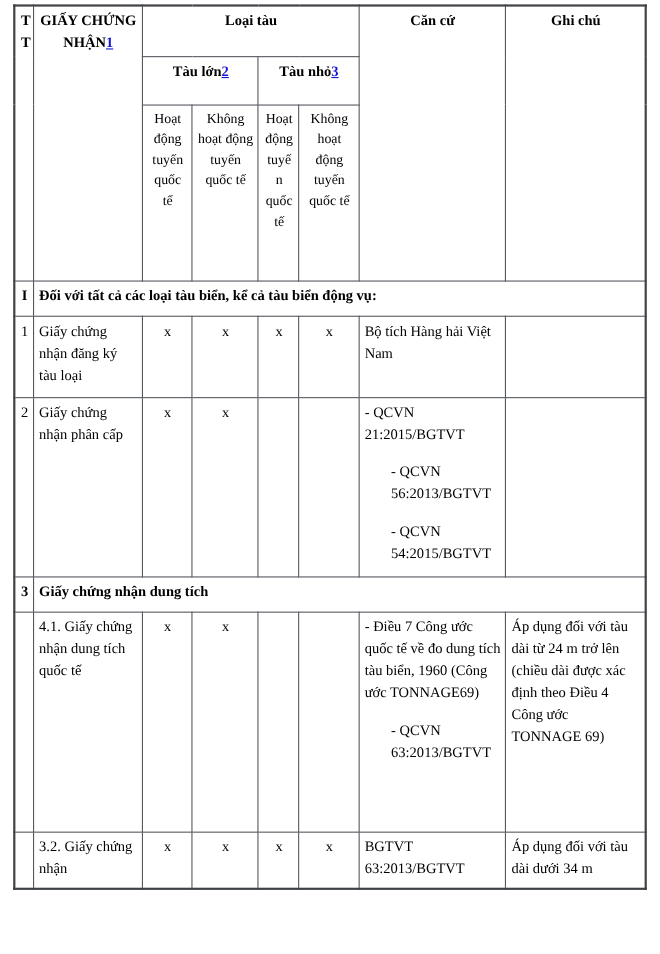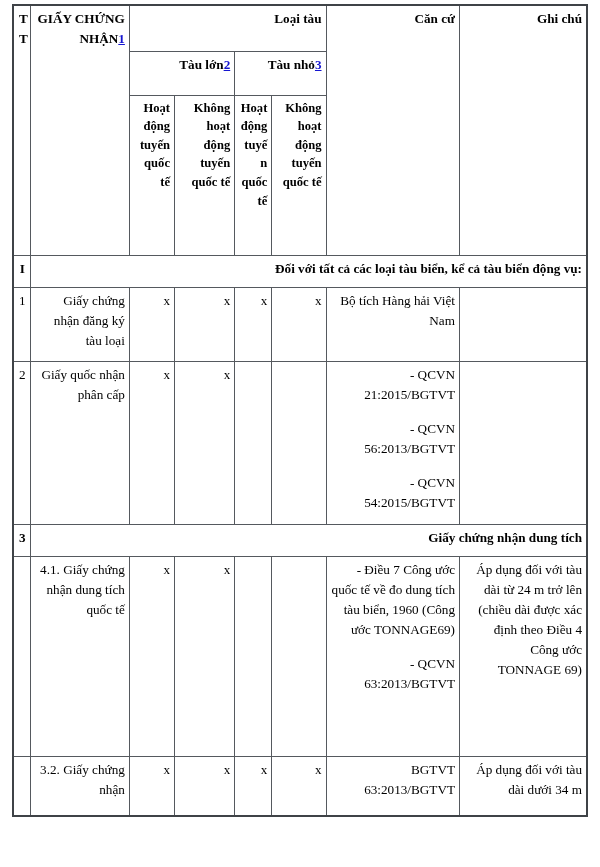--- a/index.html
+++ b/index.html
@@ -31,21 +31,20 @@
     font-size: 13.2px;
     line-height: 1.52;
   }
 
   table.doc-table td {
     border: 1px solid #55595e;
     padding: 3px 4px 3px 5px;
     vertical-align: top;
     word-wrap: break-word;
     overflow-wrap: break-word;
-    text-align: right;
   }
 
   
   table.doc-table {
     border: 2px solid #3f4347;
   }
 
   .c-tt      { width: 17px;  }
   .c-name    { width: 99px;  }
   .c-x1      { width: 45px;  }
@@ -55,21 +54,21 @@
   .c-basis   { width: 133px; }
   .c-note    { width: 127px; }
 
   .hdr {
     text-align: center;
     font-weight: bold;
     vertical-align: middle;
   }
   .hdr-sub {
     text-align: center;
-    font-weight: bold;
+    font-weight: normal;
     vertical-align: middle;
     font-size: 12.6px;
     line-height: 1.48;
     padding: 4px 1px;
   }
   .center { text-align: center; }
 
   .fn {
     color: #1515d0;
     text-decoration: underline;
@@ -89,26 +88,26 @@
     vertical-align: top;
     font-size: 13px;
   }
 
   .num-cell {
     text-align: center;
     vertical-align: top;
   }
 
   .para { margin: 0 0 0 0; }
-  .para + .para { margin-top: 14px; }
+  .para + .para { margin-top: 14px; margin-left: 24px; }
 
   .tall-1 { height: 74px; }
   .tall-2 { height: 163px; }
   .tall-31 { height: 200px; }
-  .tall-32 { height: 60px; border-radius: 19px; }
+  .tall-32 { height: 52px; border-radius: 19px; }
   .hdr-row1 { height: 46px; }
   .hdr-row2 { height: 44px; }
   .hdr-row3 { height: 160px; }
   .sect-row { height: 32px; }
 </style>
 </head>
 <body>
 
 <div class="page">
 
@@ -164,21 +163,21 @@
         <td class="x-cell">x</td>
         <td class="x-cell">x</td>
         <td>
           <div class="para">Bộ tích Hàng hải Việt Nam</div>
         </td>
         <td></td>
       </tr>
 
       <tr class="tall-2">
         <td class="num-cell">2</td>
-        <td>Giấy quốc nhận phân cấp</td>
+        <td>Giấy chứng nhận phân cấp</td>
         <td class="x-cell">x</td>
         <td class="x-cell">x</td>
         <td class="x-cell"></td>
         <td class="x-cell"></td>
         <td>
           <div class="para">- QCVN 21:2015/BGTVT</div>
           <div class="para">- QCVN 56:2013/BGTVT</div>
           <div class="para">- QCVN 54:2015/BGTVT</div>
         </td>
         <td></td>

